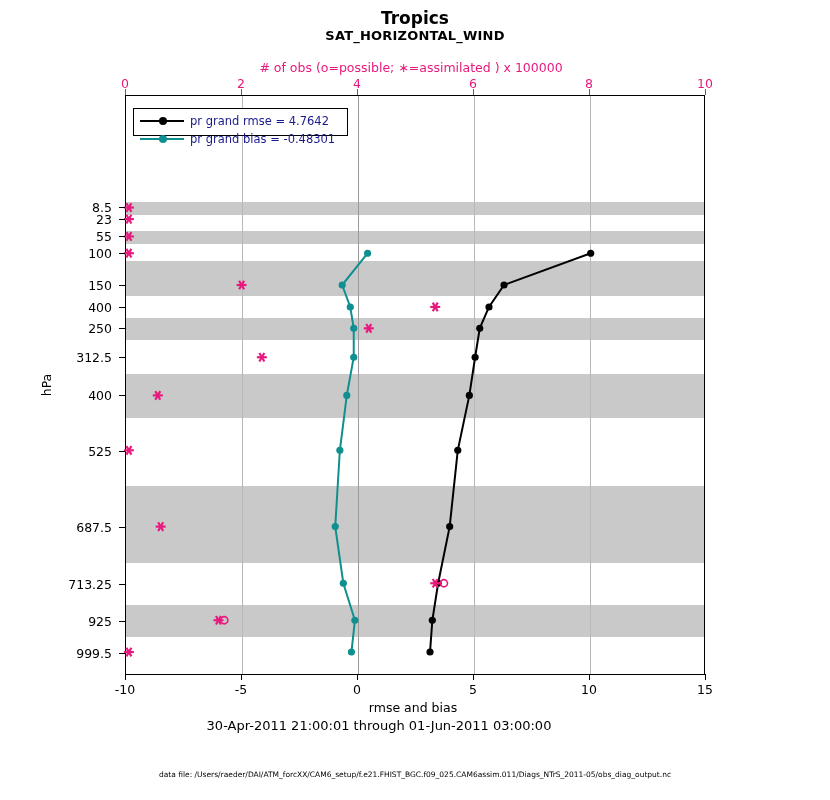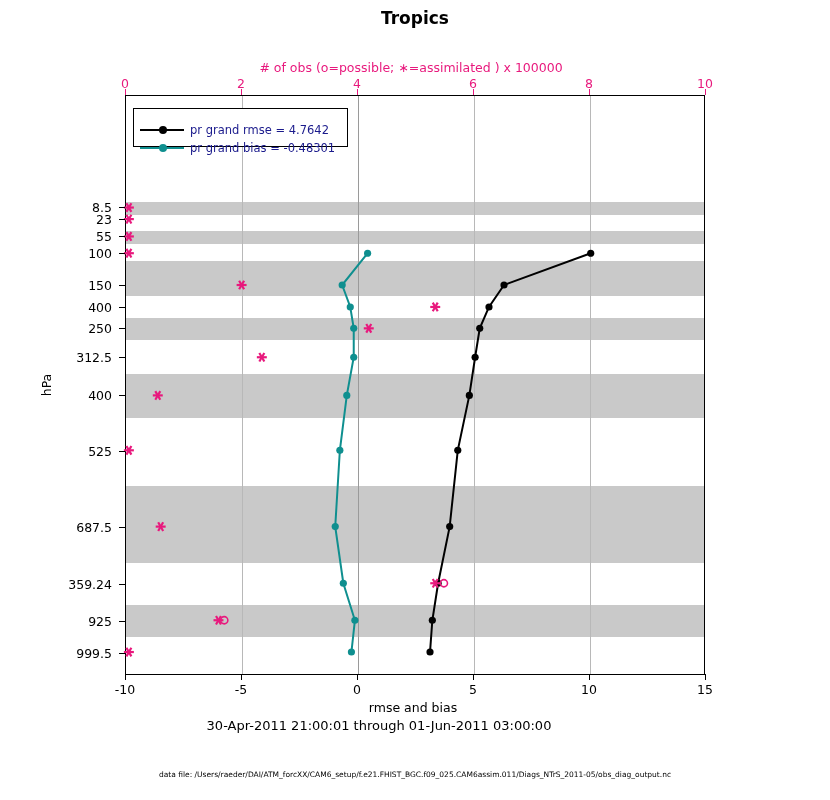--- a/index.html
+++ b/index.html
@@ -60,35 +60,36 @@
     position:absolute;left:46px;top:385px;font-size:12.5px;
     transform:translate(-50%,-50%) rotate(-90deg);
     transform-origin:center center;
   }
   .footer{
     position:absolute;left:0;top:770px;width:830px;text-align:center;
     font-size:7.5px;color:#000;
   }
   
   .legend{
-    position:absolute;left:133px;top:108px;width:215px;height:39px;
+    position:absolute;left:133px;top:108px;width:215px;height:28px;
     border:1px solid #000;background:#fff;
-    padding:12px 6px;box-sizing:border-box;
+    padding:3px 6px;box-sizing:border-box;
   }
   .legend-row{display:flex;align-items:center;height:18px;}
   .legend-swatch{width:44px;height:14px;position:relative;margin-right:6px;flex:0 0 44px;}
   .legend-line{position:absolute;left:0;top:6px;width:44px;height:2px;}
   .legend-dot{position:absolute;left:19px;top:3px;width:8px;height:8px;border-radius:50%;}
   .legend-text{font-size:11.5px;color:#1a1a8c;white-space:nowrap;}
 </style>
 </head>
 <body>
 
 <div class="title-block">
   <div class="title1">Tropics</div>
+  <div class="title2">SAT_HORIZONTAL_WIND</div>
 </div>
 
 <div class="toptitle"># of obs (o=possible; ∗=assimilated ) x 100000</div>
 
 <div id="plot">
   <div class="band" style="top: 105.56px; height: 13.34px;"></div>
     <div class="band" style="top: 134.56px; height: 13.92px;"></div>
     <div class="band" style="top: 165.3px; height: 34.8px;"></div>
     <div class="band" style="top: 222.14px; height: 21.46px;"></div>
     <div class="band" style="top: 278.4px; height: 44.08px;"></div>
@@ -260,17 +261,17 @@
 <div class="ylab" style="top: 328.16px;">250</div>
 <div class="tick-left" style="top: 357.16px;"></div>
 <div class="ylab" style="top: 357.16px;">312.5</div>
 <div class="tick-left" style="top: 395.44px;"></div>
 <div class="ylab" style="top: 395.44px;">400</div>
 <div class="tick-left" style="top: 450.54px;"></div>
 <div class="ylab" style="top: 450.54px;">525</div>
 <div class="tick-left" style="top: 527.1px;"></div>
 <div class="ylab" style="top: 527.1px;">687.5</div>
 <div class="tick-left" style="top: 583.94px;"></div>
-<div class="ylab" style="top: 583.94px;">359.24</div>
+<div class="ylab" style="top: 583.94px;">713.25</div>
 <div class="tick-left" style="top: 621.06px;"></div>
 <div class="ylab" style="top: 621.06px;">925</div>
 <div class="tick-left" style="top: 652.96px;"></div>
 <div class="ylab" style="top: 652.96px;">999.5</div>
 
 </body></html>

